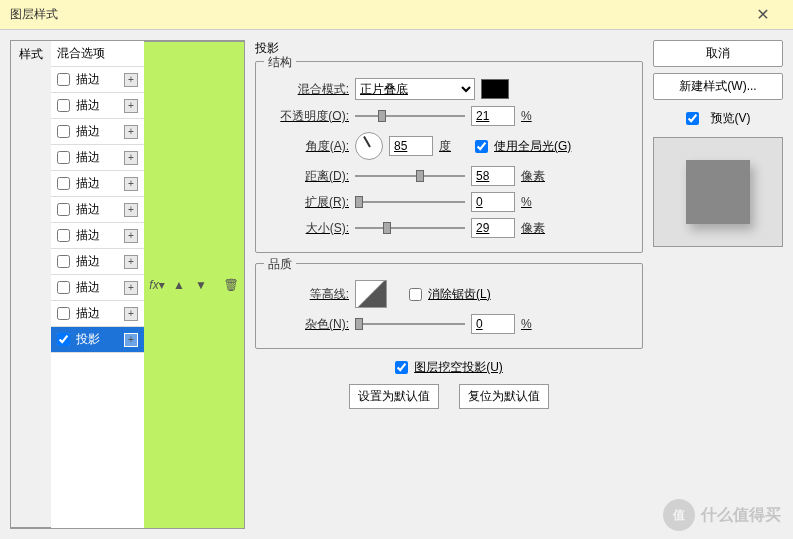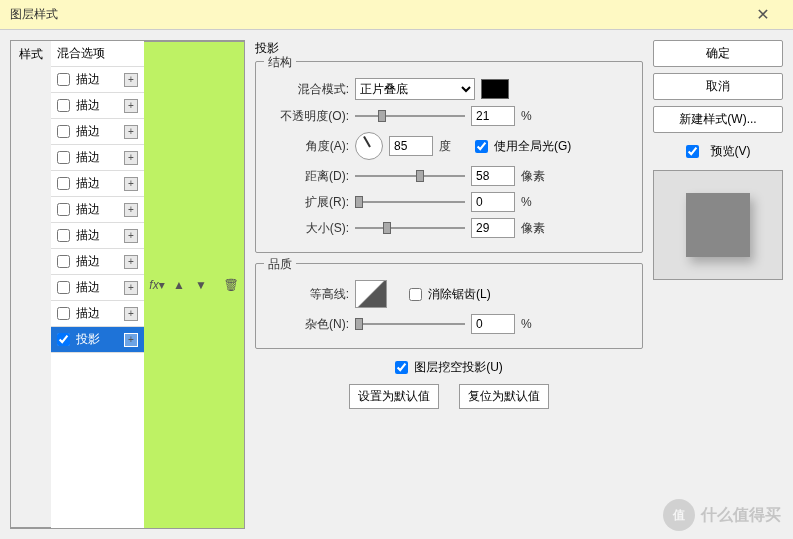--- a/index.html
+++ b/index.html
@@ -16,21 +16,21 @@
 .row .lbl { flex: 1; }
 .row .plus { width: 14px; height: 14px; border: 1px solid #999; background: #e8e8e8; display: flex; align-items: center; justify-content: center; font-size: 10px; color: #555; }
 .row.selected { background: #1e73d8; color: #fff; }
 .row.selected .plus { background: #6da4e5; border-color: #fff; }
 .left-footer { display: flex; align-items: center; padding: 4px 6px; border-top: 1px solid #999; background: #bef264; gap: 8px; }
 .left-footer .sp { flex: 1; }
 .ico { width: 14px; height: 14px; display: inline-flex; align-items: center; justify-content: center; color: #555; }
 .center { flex: 1; position: relative; }
 .fieldset { border: 1px solid #999; border-radius: 2px; padding: 10px 8px 8px; margin-bottom: 10px; position: relative; }
 .fieldset .legend { position: absolute; top: -8px; left: 8px; background: #f0f0f0; padding: 0 4px; color: #333; }
-.frow { display: flex; align-items: center; margin: 6px 0; gap: 6px; }
+.frow { display: flex; align-items: center; margin: 6px 0; gap: 6px; text-decoration: underline; }
 .flabel { width: 85px; text-align: right; color: #333; }
 .slider { flex: 1; height: 16px; position: relative; display: flex; align-items: center; max-width: 110px; }
 .slider .track { height: 2px; background: #999; width: 100%; }
 .slider .thumb { position: absolute; width: 8px; height: 12px; background: #aaa; border: 1px solid #666; top: 2px; }
 .numbox { width: 44px; height: 20px; border: 1px solid #999; background: #fff; padding: 0 4px; }
 .unit { color: #333; width: 30px; }
 select { height: 22px; border: 1px solid #999; background: #fff; width: 120px; }
 .swatch { width: 28px; height: 20px; background: #000; border: 1px solid #666; }
 .angle-dial { width: 28px; height: 28px; border: 1px solid #999; border-radius: 50%; background: #fff; position: relative; }
 .angle-dial::after { content: ""; position: absolute; width: 2px; height: 12px; background: #333; left: 13px; top: 2px; transform-origin: bottom; transform: rotate(-30deg); }
@@ -212,21 +212,20 @@
       <input type="checkbox" checked="" style="">
       <span>图层挖空投影(U)</span>
     </div>
     <div class="btnrow">
       <div class="smallbtn">设置为默认值</div>
       <div class="smallbtn">复位为默认值</div>
     </div>
   </div>
 
   <div class="right">
-    <div class="btn">确定</div>
     <div class="btn">取消</div>
     <div class="btn">新建样式(W)...</div>
     <div class="preview-cb">
       <input type="checkbox" checked="" style="">
       <span>预览(V)</span>
     </div>
     <div class="preview-box">
       <div class="preview-sq"></div>
     </div>
   </div>

